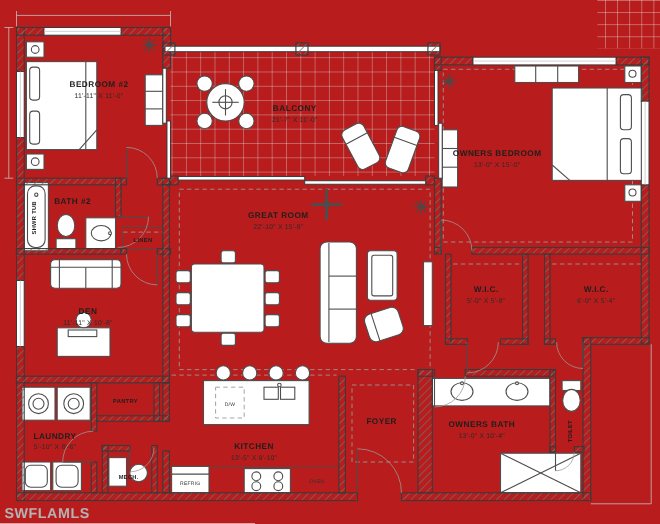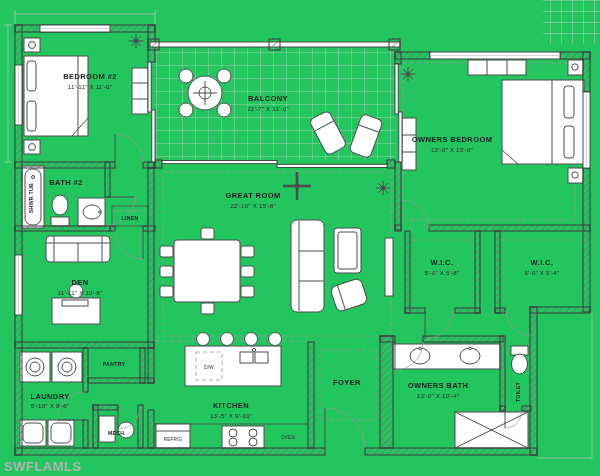--- a/index.html
+++ b/index.html
@@ -1,16 +1,16 @@
 <!DOCTYPE html>
 <html><head>
 <meta charset="utf-8">
 <style>
   html,body{margin:0;padding:0;background:#ffffff;}
-  #page{position:relative;width:600px;height:476px;background:#22c55e;overflow:hidden;
+  #page{position:relative;width:600px;height:476px;background:#b91c1c;overflow:hidden;
         font-family:"Liberation Sans",sans-serif;text-align:center;}
   svg text{font-family:"Liberation Sans",sans-serif;fill:#1f1f1f;}
   .rlabel{font-size:7.5px;font-weight:bold;letter-spacing:.4px;text-anchor:middle;}
   .rdims{font-size:6.2px;letter-spacing:.2px;text-anchor:middle;fill:#2c2c2c;}
   .tiny{font-size:5.2px;font-weight:bold;letter-spacing:.3px;text-anchor:middle;}
   .micro{font-size:4.6px;letter-spacing:.2px;text-anchor:middle;fill:#333;}
   .watermark{font-size:13px;font-weight:bold;letter-spacing:.5px;fill:#b3b3b3;text-anchor:start;}
   .wall{fill:url(#hatch);stroke:#3a3a3a;stroke-width:1;}
   .twall{fill:#ffffff;stroke:#3a3a3a;stroke-width:0.9;}
   .fur{fill:#ffffff;stroke:#4d4d4d;stroke-width:1;}

